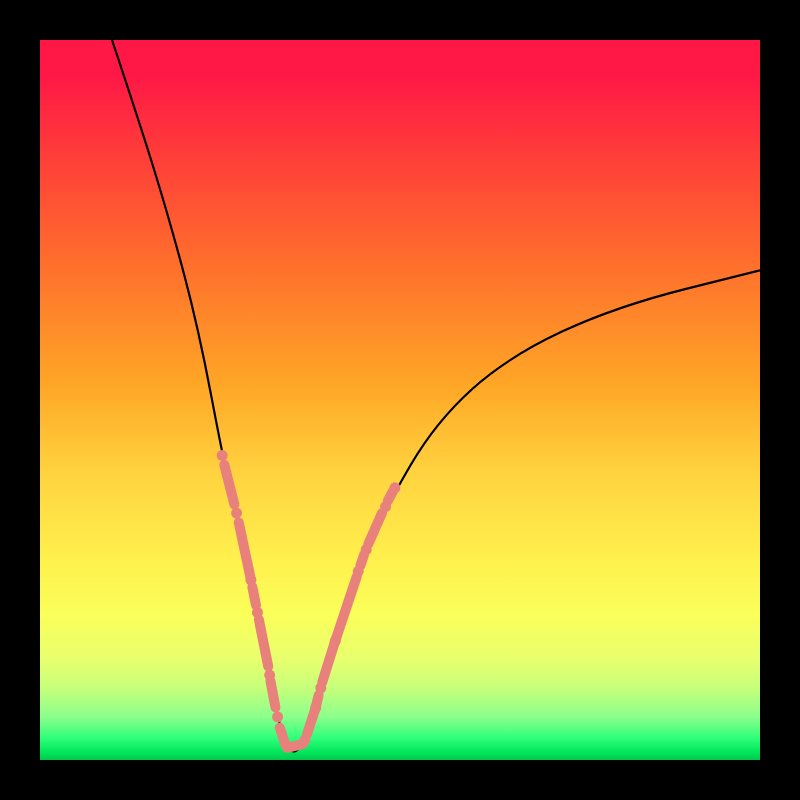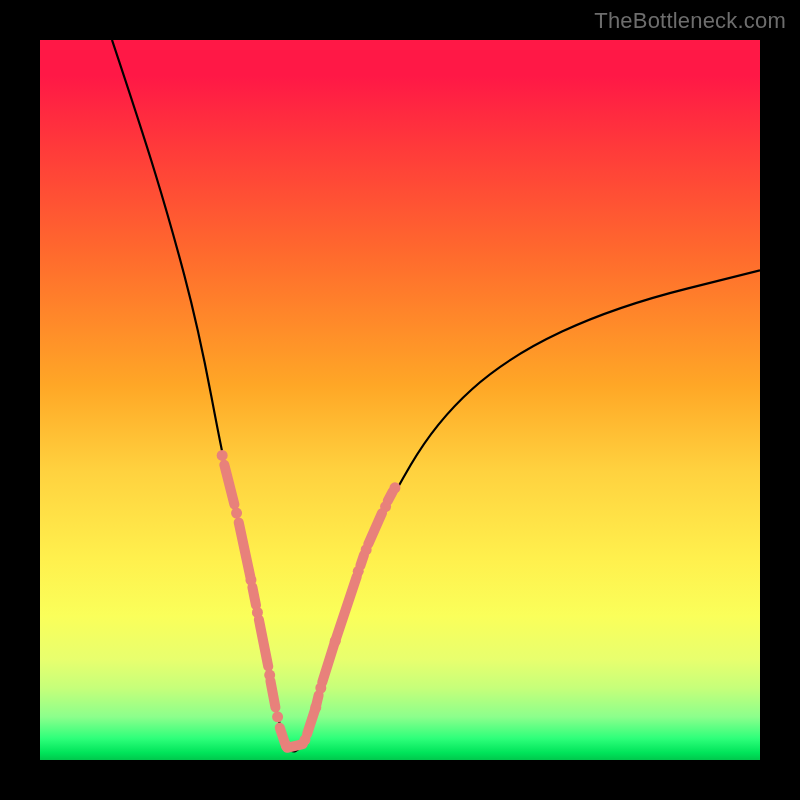--- a/index.html
+++ b/index.html
@@ -71,21 +71,20 @@
     stroke-linecap: round;
   }
   .dot {
     fill: #e8817b;
   }
 </style>
 </head>
 <body>
 
 <div class="chart-wrap">
-  <div class="watermark">TheBottleneck.com</div>
   <div class="plot-area">
     <svg class="curve" viewBox="0 0 720 720" preserveAspectRatio="none">
       <path id="main-curve" class="black-curve" d="M 72.00 0.00 Q 100.80 86.40 115.20 133.20 Q 129.60 180.00 144.00 234.00 Q 158.40 288.00 171.36 356.40 Q 184.32 424.80 189.36 444.60 Q 194.40 464.40 199.80 486.00 Q 205.20 507.60 210.60 536.40 Q 216.00 565.20 219.60 583.20 Q 223.20 601.20 226.80 621.00 Q 230.40 640.80 234.00 658.80 Q 237.60 676.80 241.20 689.40 Q 244.80 702.00 248.40 707.40 Q 252.00 712.80 255.60 711.00 Q 259.20 709.20 262.80 703.80 Q 266.40 698.40 270.00 687.60 Q 273.60 676.80 279.00 658.80 Q 284.40 640.80 289.80 622.80 Q 295.20 604.80 302.40 583.20 Q 309.60 561.60 316.80 540.00 Q 324.00 518.40 334.80 493.20 Q 345.60 468.00 370.80 424.80 Q 396.00 381.60 432.00 349.20 Q 468.00 316.80 522.00 291.60 Q 576.00 266.40 648.00 248.40 T 720.00 230.40"></path>
       <g id="segments">
           <line x1="184.32" y1="424.80" x2="194.40" y2="464.40" class="segment-main"></line>
           <line x1="198.72" y1="482.40" x2="210.24" y2="536.40" class="segment-main"></line>
           <line x1="212.40" y1="547.20" x2="216.00" y2="565.20" class="segment-main"></line>
           <line x1="218.88" y1="579.60" x2="228.24" y2="626.40" class="segment-main"></line>
           <line x1="230.40" y1="640.80" x2="235.44" y2="667.44" class="segment-main"></line>
           <line x1="239.76" y1="687.60" x2="244.80" y2="702.72" class="segment-main"></line>

